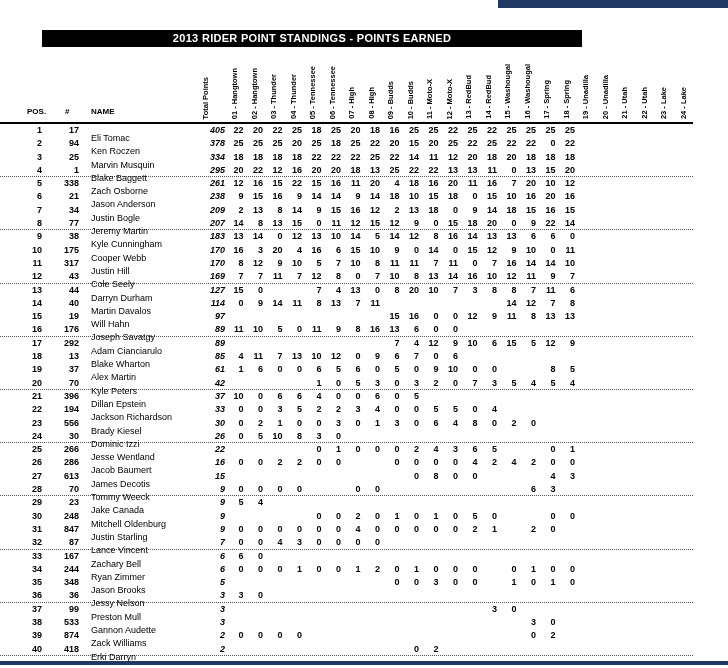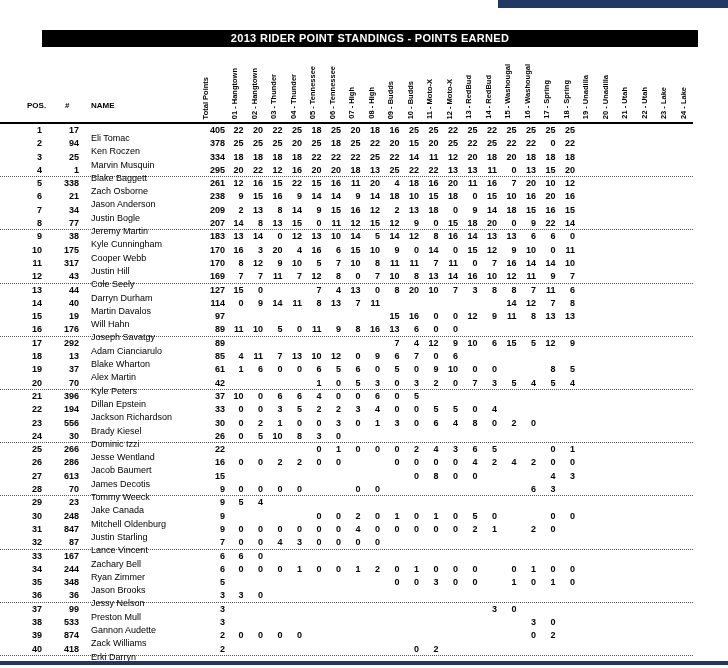--- a/index.html
+++ b/index.html
@@ -3,48 +3,48 @@
 <meta charset="utf-8">
 <style>
   html,body { margin:0; padding:0; }
   body {
     width:728px; height:668px; position:relative; background:#ffffff;
     font-family:"Liberation Sans", sans-serif; color:#000;
     overflow:hidden;
   }
   .top-right-bar { position:absolute; top:0; right:0; width:230px; height:8px; background:#1f3864; }
   .title-bar {
-    position:absolute; left:42px; top:30px; width:656px; height:17px;
+    position:absolute; left:42px; top:30px; width:540px; height:17px;
     background:#000; color:#fff; font-weight:bold; font-size:11px;
     text-align:center; line-height:17px; letter-spacing:.3px;
   }
   .table { position:absolute; left:0; top:48px; }
   .hrow {
     display:grid; grid-template-columns:44px 35px 107px 39px repeat(24,19.5px);
     height:74px; border-bottom:2px solid #000; align-items:end;
   }
-  .hc { font-size:8px; font-weight:bold; padding-bottom:12px; white-space:nowrap; overflow:visible; }
+  .hc { font-size:8px; font-weight:bold; padding-bottom:6px; white-space:nowrap; overflow:visible; }
   .pos-h { text-align:left; padding-left:27px; }
   .num-h { text-align:left; padding-left:21px; }
   .name-h { text-align:left; padding-left:12px; }
   .hc.rot { display:flex; justify-content:center; align-items:flex-end; height:100%; padding-bottom:3px; }
   .vert {
     writing-mode:vertical-rl; transform:rotate(180deg);
     font-size:7.5px; font-weight:bold; white-space:nowrap; line-height:9px;
   }
   .row {
     display:grid; grid-template-columns:44px 35px 107px 39px repeat(24,19.5px);
     height:13.3px; line-height:13.3px; font-size:9px; box-sizing:border-box;
   }
   .row.sep { border-bottom:1.5px dotted #555; }
   .c { white-space:nowrap; overflow:visible; }
   .pos   { text-align:right; padding-right:2px; font-weight:bold; }
   .num   { text-align:right; font-weight:bold; }
   .name  { text-align:left; padding-left:12px; font-weight:normal;margin-top:8px; }
-  .total { text-align:right; font-weight:bold; }
+  .total { text-align:right; font-weight:bold;font-style:italic; }
   .pts   { text-align:right; padding-right:1px; font-weight:bold; }
   .bottom-line { position:absolute; left:0; top:661px; width:728px; height:4px; background:#1f3864; }
 </style>
 </head>
 <body>
 
 <div class="top-right-bar" style="background: rgb(31, 56, 100);"></div>
 
 <div class="title-bar" style="background: rgb(0, 0, 0);">2013 RIDER POINT STANDINGS  - POINTS EARNED</div>
 

